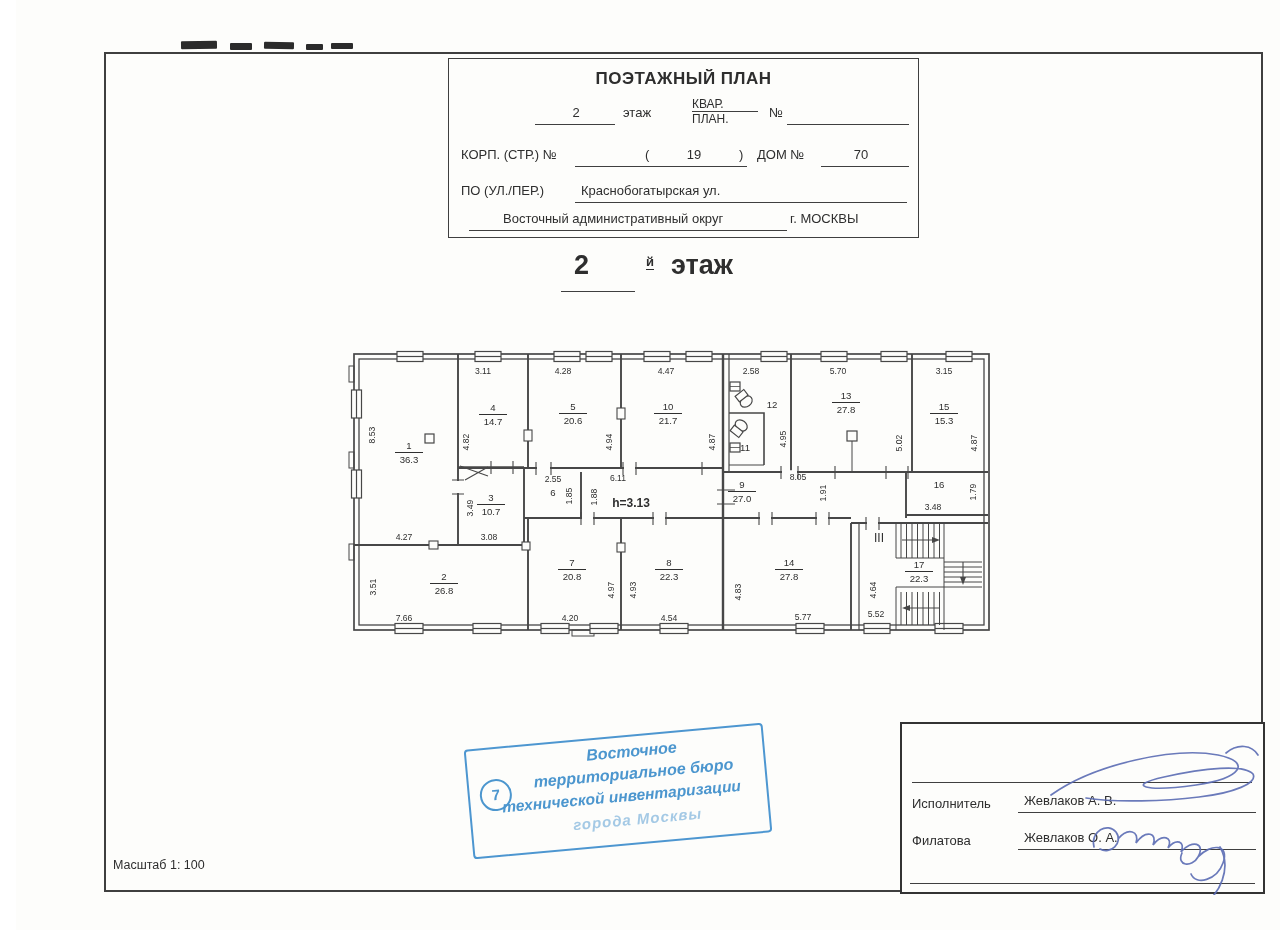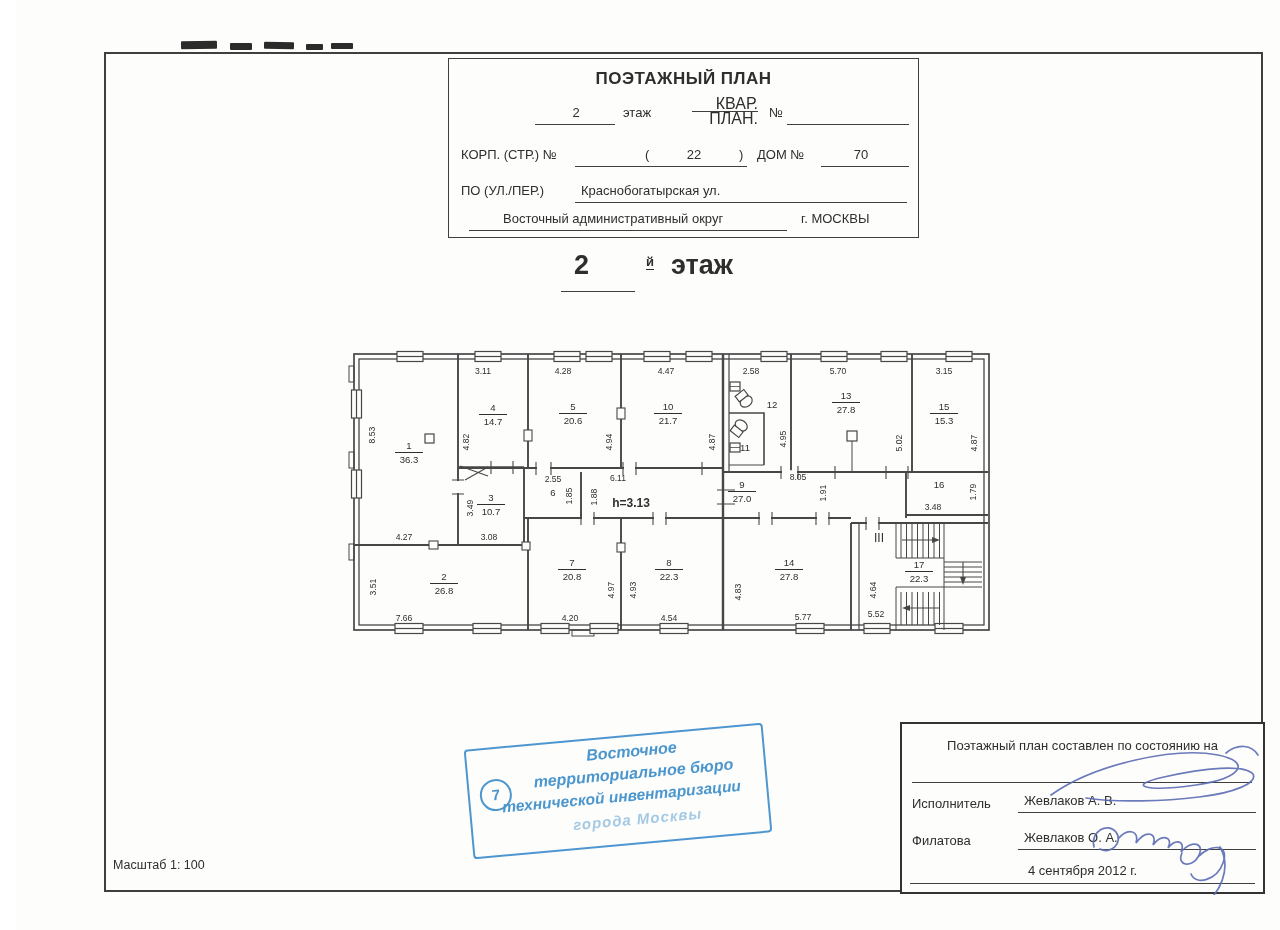--- a/index.html
+++ b/index.html
@@ -8,21 +8,21 @@
   
   .frame{position:absolute;background:#3f3f3f;}
   .smudge{position:absolute;background:#2b2b2b;border-radius:1px;}
   
   .hbox{position:absolute;left:432px;top:58px;width:469px;height:178px;
         border:1.6px solid #3f3f3f;background:#fdfdfb;}
   .hbox .t{position:absolute;font-size:13px;white-space:nowrap;}
   .hbox .title{position:absolute;top:10px;left:0;width:100%;text-align:center;
         font-size:17px;font-weight:bold;letter-spacing:.5px;}
   .ul{position:absolute;border-bottom:1.4px solid #3f3f3f;height:1px;}
-  .kvar{position:absolute;left:243px;top:39px;width:66px;text-align:right;font-size:16px;line-height:12px;}
+  .kvar{position:absolute;left:243px;top:39px;width:66px;text-align:left;font-size:12px;line-height:12px;}
   .kvar .top{border-bottom:1.3px solid #3f3f3f;padding-bottom:1px;}
   .kvar .bot{padding-top:1px;}
   
   .fh{position:absolute;top:248px;left:500px;width:300px;height:50px;}
   .fh .num{position:absolute;left:58px;top:2px;font-size:27px;font-weight:bold;}
   .fh .suf{position:absolute;left:130px;top:6px;font-size:13px;font-weight:bold;border-bottom:1.3px solid #2e2e2e;}
   .fh .word{position:absolute;left:155px;top:2px;font-size:27px;font-weight:bold;}
   
   .stamp{position:absolute;left:452px;top:736px;width:296px;height:106px;
          border:2.6px solid #3f8ecd;border-radius:4px;transform:rotate(-5.2deg);
@@ -64,34 +64,34 @@
     <span class="t" style="left:174px;top:46px">этаж</span>
     <div class="kvar">
       <div class="top">КВАР.</div>
       <div class="bot">ПЛАН.</div>
     </div>
     <span class="t" style="left:320px;top:46px">№</span>
     <div class="ul" style="left:338px;top:64px;width:122px"></div>
 
     <span class="t" style="left:12px;top:88px">КОРП. (СТР.) №</span>
     <span class="t" style="left:196px;top:88px">(</span>
-    <span class="t" style="left:222px;top:88px;width:46px;text-align:center">22</span>
+    <span class="t" style="left:222px;top:88px;width:46px;text-align:center">19</span>
     <span class="t" style="left:290px;top:88px">)</span>
     <div class="ul" style="left:126px;top:106px;width:172px"></div>
     <span class="t" style="left:308px;top:88px">ДОМ №</span>
     <span class="t" style="left:382px;top:88px;width:60px;text-align:center">70</span>
     <div class="ul" style="left:372px;top:106px;width:88px"></div>
 
     <span class="t" style="left:12px;top:124px">ПО (УЛ./ПЕР.)</span>
     <span class="t" style="left:132px;top:124px">Краснобогатырская ул.</span>
     <div class="ul" style="left:126px;top:142px;width:332px"></div>
 
     <span class="t" style="left:54px;top:152px">Восточный административный округ</span>
     <div class="ul" style="left:20px;top:170px;width:318px"></div>
-    <span class="t" style="left:352px;top:152px">г. МОСКВЫ</span>
+    <span class="t" style="left:341px;top:152px">г. МОСКВЫ</span>
   </div>
 
   <div class="fh">
     <span class="num">2</span>
     <div class="ul" style="left:45px;top:42px;width:74px;border-bottom-width:1.8px"></div>
     <span class="suf">й</span>
     <span class="word">этаж</span>
   </div>
 
   <svg style="position:absolute;left:330px;top:340px" width="660" height="300" viewBox="0 0 660 300">
@@ -313,29 +313,27 @@
 
   <div class="stamp">
     <div class="circ">7</div>
     <div class="l" style="top:6px;font-size:16px">Восточное</div>
     <div class="l" style="top:28px;font-size:16px">территориальное бюро</div>
     <div class="l" style="left:6px;width:290px;top:50px;font-size:15.5px">технической инвентаризации</div>
     <div class="l" style="top:74px;font-size:15px;opacity:.5;letter-spacing:1px">города Москвы</div>
   </div>
 
   <div class="sbox">
-    <div class="t" style="left:0;top:14px;width:100%;text-align:center">Поэтажный план составлен по состоянию на</div>
     <div class="ul" style="left:10px;top:57px;width:340px"></div>
     <div class="t" style="left:10px;top:72px">Исполнитель</div>
     <div class="t" style="left:122px;top:69px">Жевлаков А. В.</div>
     <div class="ul" style="left:116px;top:87px;width:238px"></div>
     <div class="t" style="left:10px;top:109px">Филатова</div>
     <div class="t" style="left:122px;top:106px">Жевлаков О. А.</div>
     <div class="ul" style="left:116px;top:124px;width:238px"></div>
-    <div class="t" style="left:0;top:139px;width:100%;text-align:center">4 сентября 2012 г.</div>
     <div class="ul" style="left:8px;top:158px;width:345px"></div>
   </div>
 
   <svg class="sigsvg" width="280" height="160" viewBox="0 0 280 160">
     <g fill="none" stroke="#5b6cb4" stroke-width="1.7" stroke-linecap="round" opacity=".9">
       <path d="M45 60 C 90 28, 170 12, 212 20 C 246 27, 236 43, 190 50 C 140 57, 118 51, 158 42 C 198 33, 238 29, 247 39 C 252 48, 228 58, 193 62 C 160 66, 110 68, 80 63"></path>
       <path d="M220 18 C 232 8, 246 10, 252 20"></path>
       <path d="M88 112 C 84 96, 102 87, 110 97 C 118 108, 104 120, 94 114 M 112 104 C 122 92, 134 96, 130 108 C 140 94, 152 98, 147 110 C 156 98, 168 102, 162 113 C 170 103, 180 106, 175 117 C 186 104, 200 108, 192 122 C 186 133, 170 131, 176 118 M 192 122 C 205 108, 224 109, 217 128 C 211 145, 190 151, 185 139"></path>
       <path d="M214 112 C 226 133, 214 160, 196 170"></path>
     </g>

